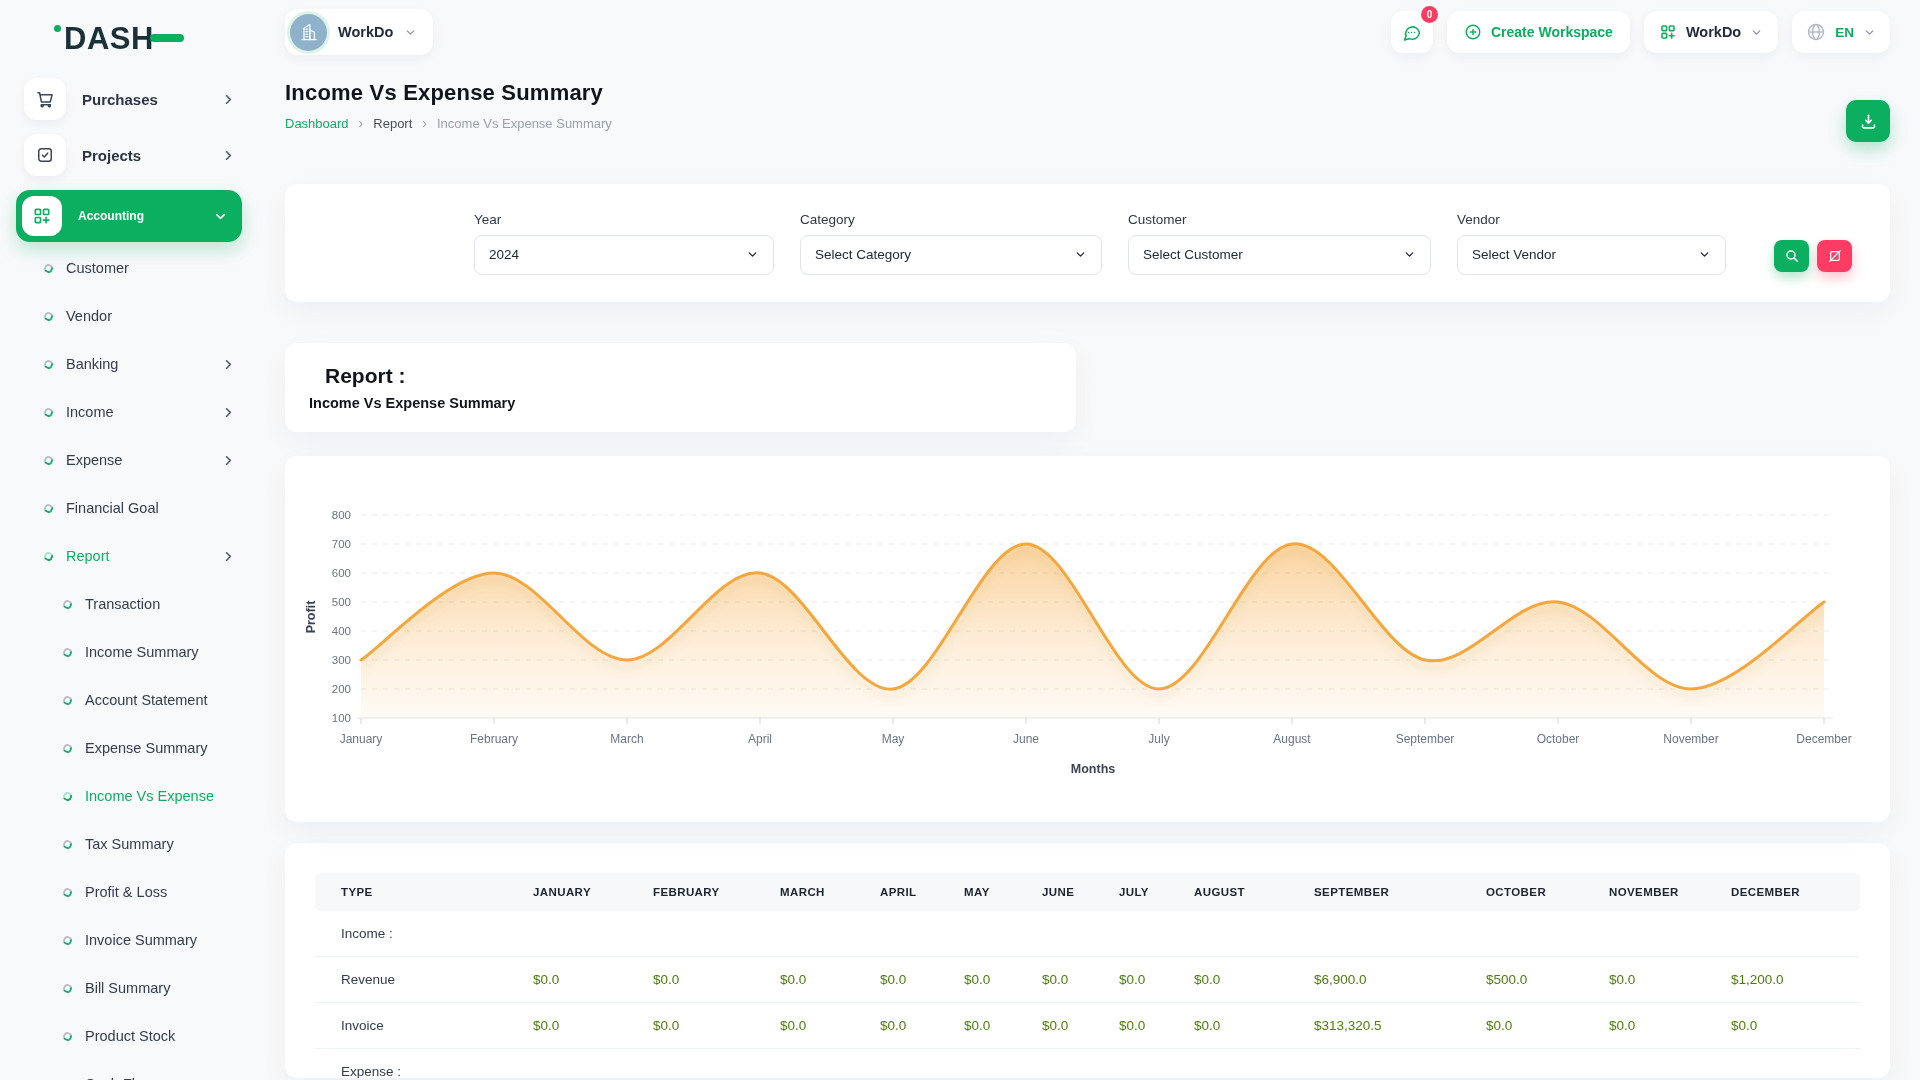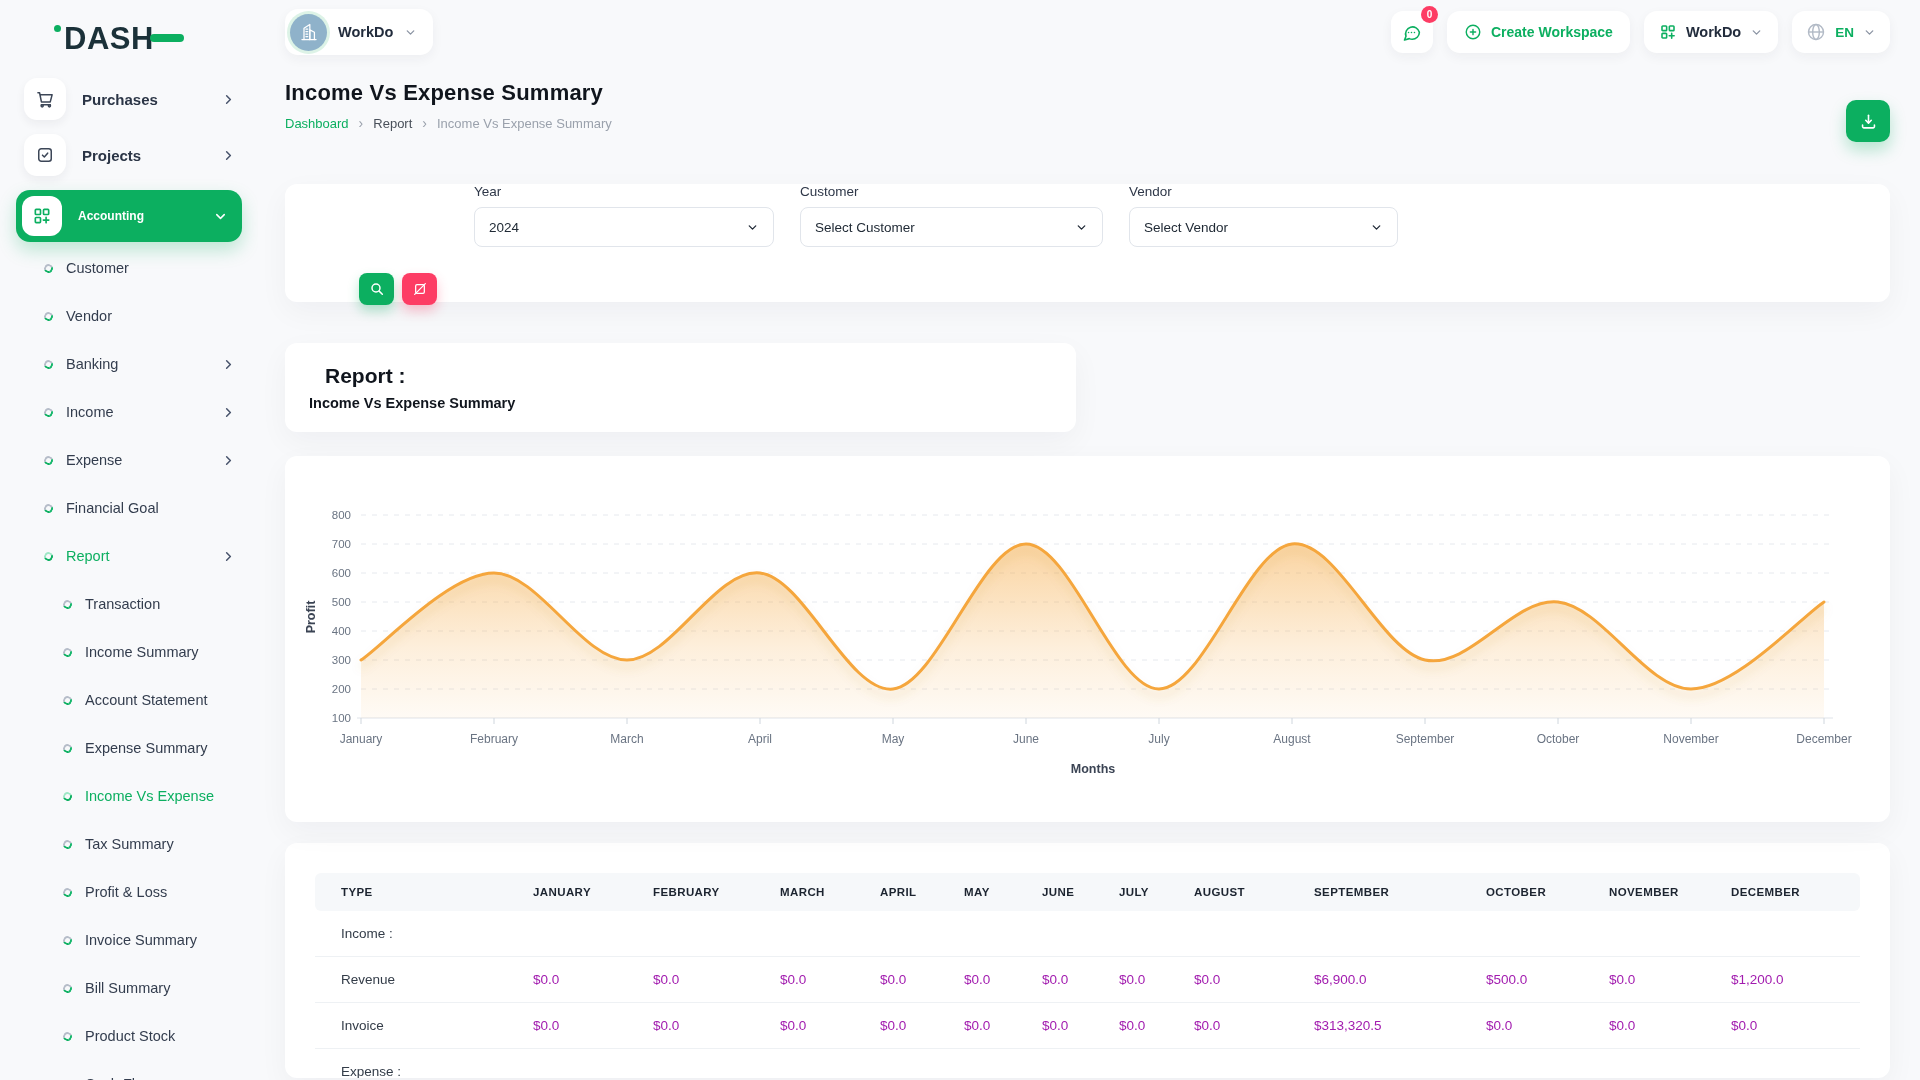--- a/index.html
+++ b/index.html
@@ -55,21 +55,21 @@
   h1{font-size:22px;font-weight:700;color:#10151d;letter-spacing:.2px;}
   .breadcrumb{margin-top:9px;font-size:13px;display:flex;align-items:flex-end;gap:10px;}
   .bc-link{color:#0CAF60;cursor:pointer;}
   .bc-mid{color:#49505a;cursor:pointer;}
   .bc-cur{color:#9aa1ac;}
   .bc-sep{color:#9aa1ac;font-size:14px;}
   .dl-btn{width:44px;height:42px;margin-top:20px;background:#0CAF60;border:none;border-radius:10px;display:flex;align-items:center;justify-content:center;cursor:pointer;box-shadow:0 8px 16px rgba(12,175,96,.28);}
   .dl-btn svg{width:19px;height:19px;}
 
   .card{background:#fff;border-radius:12px;box-shadow:0 10px 30px rgba(16,24,40,.045);}
-  .filter-card{margin-top:42px;height:118px;display:flex;align-items:flex-start;padding:0 26px;flex-direction:column;}
+  .filter-card{margin-top:42px;height:118px;display:flex;align-items:center;padding:0 26px;}
   .filter-fields{display:flex;gap:26px;margin-left:163px;}
   .field{display:flex;flex-direction:column;}
   .field-label{font-size:13.5px;font-weight:500;color:#2e3748;margin-bottom:8px;}
   .select{height:40px;border:1px solid #e1e5eb;border-radius:8px;background:#fff;display:flex;align-items:center;padding:0 14px;cursor:pointer;}
   .select .sel-text{font-size:13.5px;color:#212b36;}
   .select .dd-chev{margin-left:auto;stroke:#1f2835;}
   .w-year{width:300px;}.w-cat{width:302px;}.w-cust{width:303px;}.w-vend{width:269px;}
   .filter-actions{display:flex;gap:8px;margin-left:48px;margin-top:26px;}
   .icon-btn{width:35px;height:32px;border:none;border-radius:8px;display:flex;align-items:center;justify-content:center;cursor:pointer;}
   .icon-btn svg{width:16px;height:16px;}
@@ -85,21 +85,21 @@
 
   .chart-card{margin-top:24px;height:366px;position:relative;overflow:hidden;}
   .chart-card svg{position:absolute;left:0;top:0;}
   .chart-card text{font-family:"Liberation Sans",sans-serif;}
 
   .table-card{margin-top:21px;padding:30px 30px 0 30px;height:235px;overflow:hidden;}
   table{width:100%;border-collapse:collapse;table-layout:fixed;}
   th{background:#f6f8fa;text-align:left;font-size:11.5px;font-weight:700;letter-spacing:.4px;color:#1c2430;padding:13px 8px 13px 0;text-transform:uppercase;}
   th:first-child{padding-left:26px;border-radius:6px 0 0 6px;}
   th:last-child{border-radius:0 6px 6px 0;}
-  td{font-size:13.5px;color:#a21caf;padding:15px 8px 15px 0;border-bottom:1px solid #eef1f4;}
+  td{font-size:13.5px;color:#4d7c0f;padding:15px 8px 15px 0;border-bottom:1px solid #eef1f4;}
   td.label-cell,td.section-cell{padding-left:26px;color:#333c48;}
 </style>
 </head>
 <body>
 
 <div class="app">
 
   <aside class="sidebar">
     <div class="logo">
       <span class="logo-dot"></span>
@@ -317,20 +317,29 @@
           </svg>
       </button>
     </div>
 
     <section class="card filter-card">
       <div class="filter-fields">
         <div class="field w-year">
           <span class="field-label">Year</span>
           <div class="select">
             <span class="sel-text">2024</span>
+            <svg class="dd-chev" viewBox="0 0 24 24" fill="none" stroke-width="2.4" stroke-linecap="round" stroke-linejoin="round">
+                <path d="M6 9l6 6 6-6"></path>
+              </svg>
+          </div>
+        </div>
+        <div class="field w-cat">
+          <span class="field-label">Category</span>
+          <div class="select">
+            <span class="sel-text">Select Category</span>
             <svg class="dd-chev" viewBox="0 0 24 24" fill="none" stroke-width="2.4" stroke-linecap="round" stroke-linejoin="round">
                 <path d="M6 9l6 6 6-6"></path>
               </svg>
           </div>
         </div>
         <div class="field w-cust">
           <span class="field-label">Customer</span>
           <div class="select">
             <span class="sel-text">Select Customer</span>
             <svg class="dd-chev" viewBox="0 0 24 24" fill="none" stroke-width="2.4" stroke-linecap="round" stroke-linejoin="round">

